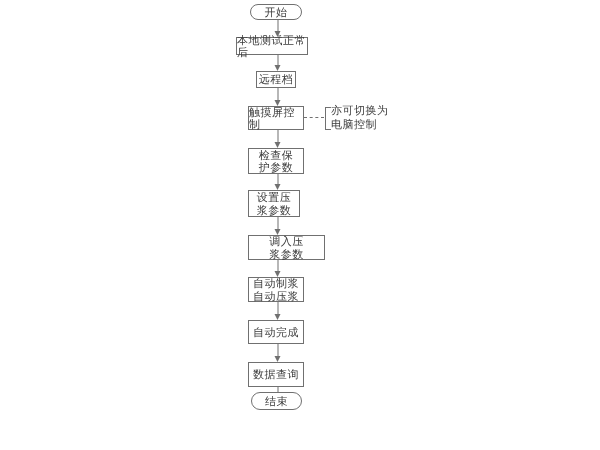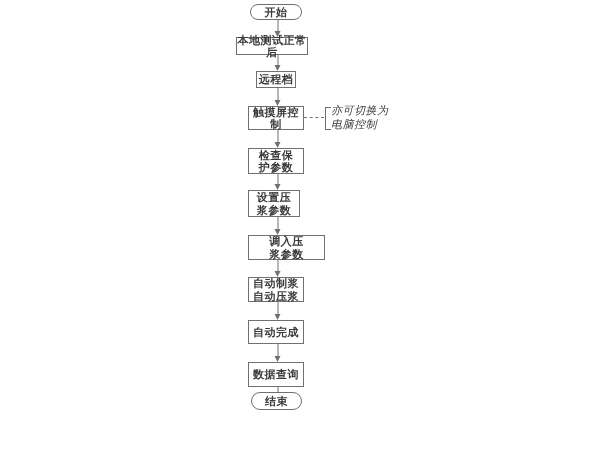--- a/index.html
+++ b/index.html
@@ -24,23 +24,22 @@
     box-sizing: border-box;
     border: 1px solid var(--line);
     background: var(--background);
     color: var(--text);
     font-size: 11px;
     line-height: 12.5px;
     letter-spacing: 0.5px;
     display: flex;
     align-items: center;
     justify-content: center;
-    text-align: center;
+    text-align: left;
     white-space: pre-line;
-    font-weight: bold;
   }
   .terminator { border-radius: 9px; }
   .arrow {
     position: absolute;
     width: 9px;
     transform: translateX(-50%);
   }
   .arrow::before {
     content: '';
     position: absolute;
@@ -70,21 +69,20 @@
     border-bottom: 1px solid var(--line);
   }
   .note-text {
     position: absolute;
     color: var(--text);
     font-size: 11px;
     line-height: 13.5px;
     letter-spacing: 0.5px;
     white-space: pre-line;
     text-align: left;
-    font-style: italic;
   }
   .caption {
     position: absolute;
     transform: translateX(-50%);
     color: var(--text);
     font-size: 11.5px;
     letter-spacing: 1px;
     white-space: nowrap;
   }
 </style>

